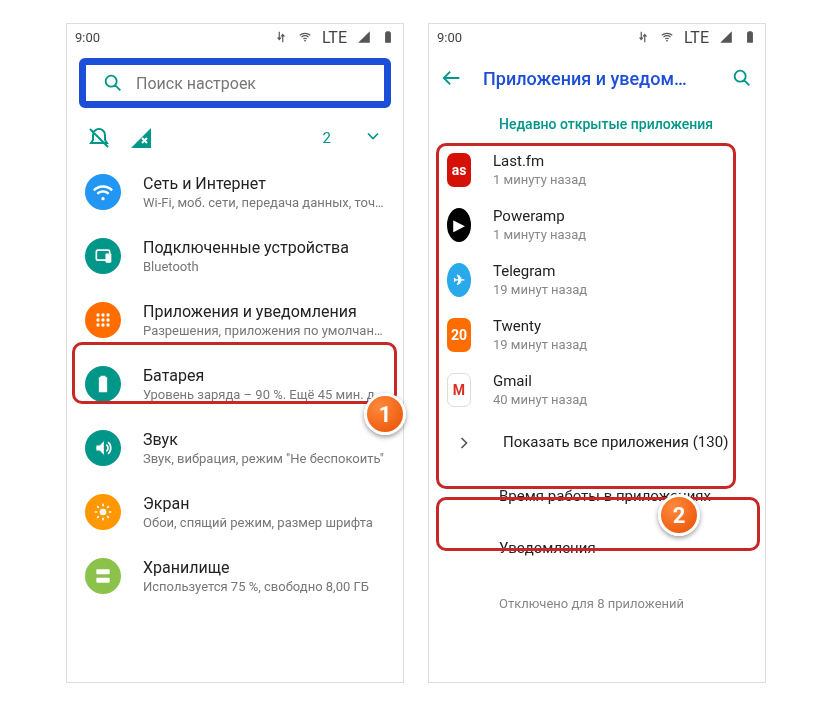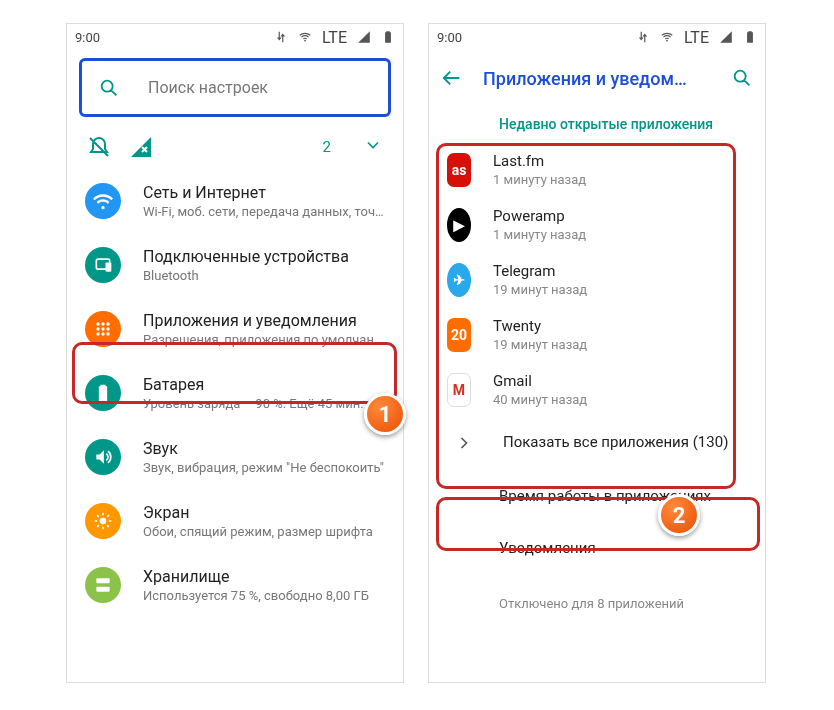--- a/index.html
+++ b/index.html
@@ -6,21 +6,21 @@
 body { background: #fff; width: 834px; height: 710px; position: relative; }
 
 .phone { position: absolute; width: 338px; height: 660px; background: #fff; border: 1px solid #ddd; overflow: hidden; }
 .phone.left { left: 66px; top: 23px; }
 .phone.right { left: 428px; top: 23px; }
 
 .status-bar { height: 26px; display: flex; align-items: center; justify-content: space-between; padding: 0 8px; font-size: 13px; color: #444; }
 .status-right { display: flex; align-items: center; gap: 10px; font-size: 16px; }
 .status-right svg { width: 14px; height: 14px; }
 
-.search-box { margin: 8px 12px; border: 3px solid #1d4ed8; border-radius: 6px; height: 59px; display: flex; align-items: center; padding: 0 16px; gap: 28px; }
+.search-box { margin: 8px 12px; border: 7px solid #1d4ed8; border-radius: 6px; height: 50px; display: flex; align-items: center; padding: 0 16px; gap: 12px; }
 .search-box svg { width: 22px; height: 22px; }
 .search-placeholder { color: #777; font-size: 16px; }
 
 .qs-row { display: flex; align-items: center; padding: 10px 20px; gap: 18px; }
 .qs-icon { width: 24px; height: 24px; }
 .qs-spacer { flex: 1; }
 .qs-badge { color: #009688; font-size: 15px; margin-right: 14px; }
 .qs-chevron svg { width: 20px; height: 20px; }
 
 .setting-row { display: flex; align-items: center; padding: 14px 18px; gap: 22px; }

